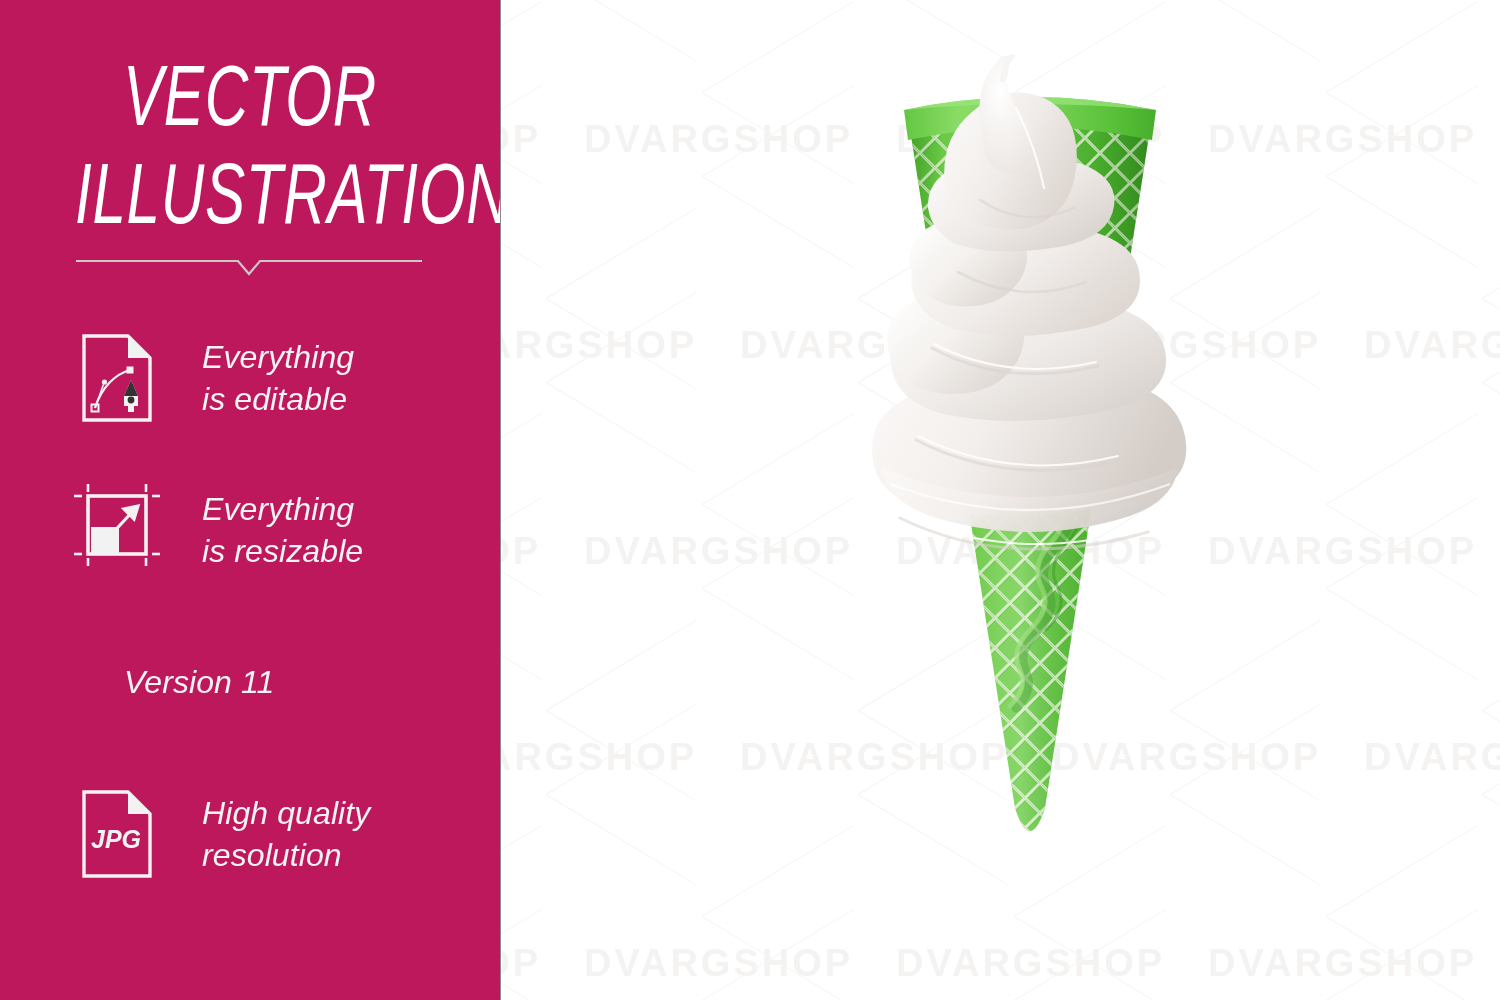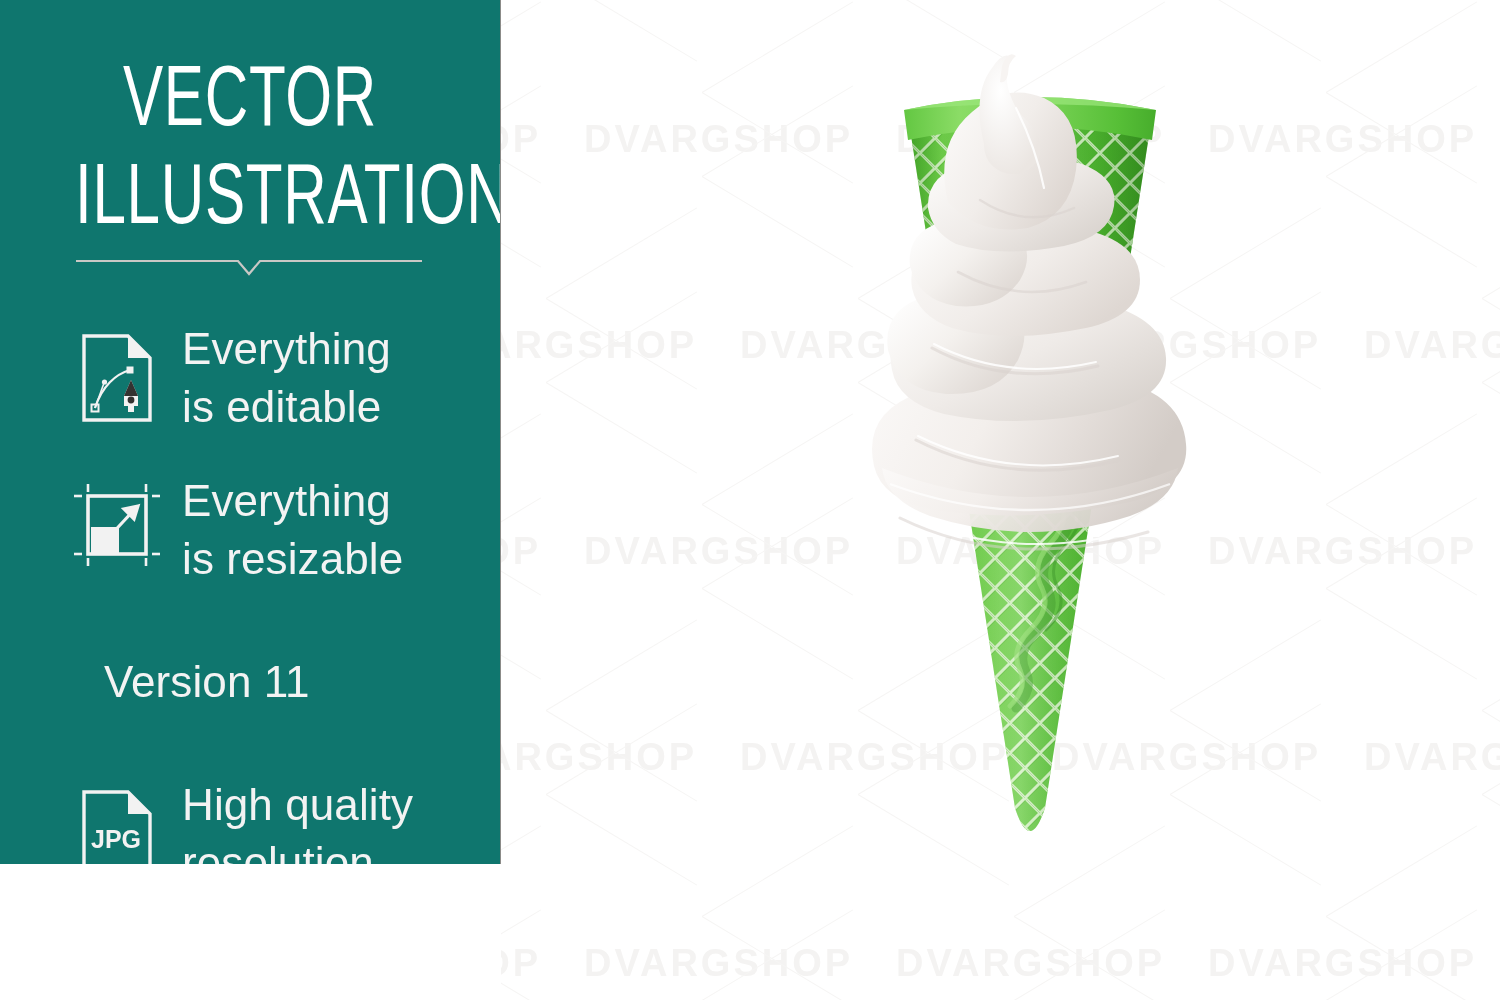--- a/index.html
+++ b/index.html
@@ -16,24 +16,25 @@
     position:relative;
     width:1500px; height:1000px;
     overflow:hidden;
     background:#ffffff;
   }
 
   
   #side-panel {
     position:absolute;
     left:0; top:0;
-    width:501px; height:864px;
-    background:#0f766e;
+    width:501px; height:1000px;
+    background:#be185d;
     border-right:1px solid #8b8b88;
     overflow:hidden;
+    font-style:italic;
   }
 
   #panel-title {
     position:absolute;
     left:0; top:52px;
     width:500px;
     text-align:center;
   }
   .title-line {
     display:block;
@@ -69,25 +70,25 @@
     height:152px;
     padding-left:78px;
   }
   .feature-icon {
     width:78px; height:98px;
     flex:0 0 78px;
     display:flex; align-items:center; justify-content:center;
   }
   .feature-icon svg { display:block; overflow:visible; }
   .feature-text {
-    margin-left:26px;
+    margin-left:46px;
     color:#f3f3f3;
     font-family:"Liberation Sans", sans-serif;
     font-weight:300;
-    font-size:44px;
+    font-size:32px;
     line-height:1.32;
     letter-spacing:0.1px;
     white-space:pre-line;
   }
 
   
   #artboard {
     position:absolute;
     left:501px; top:0;
     width:999px; height:1000px;

